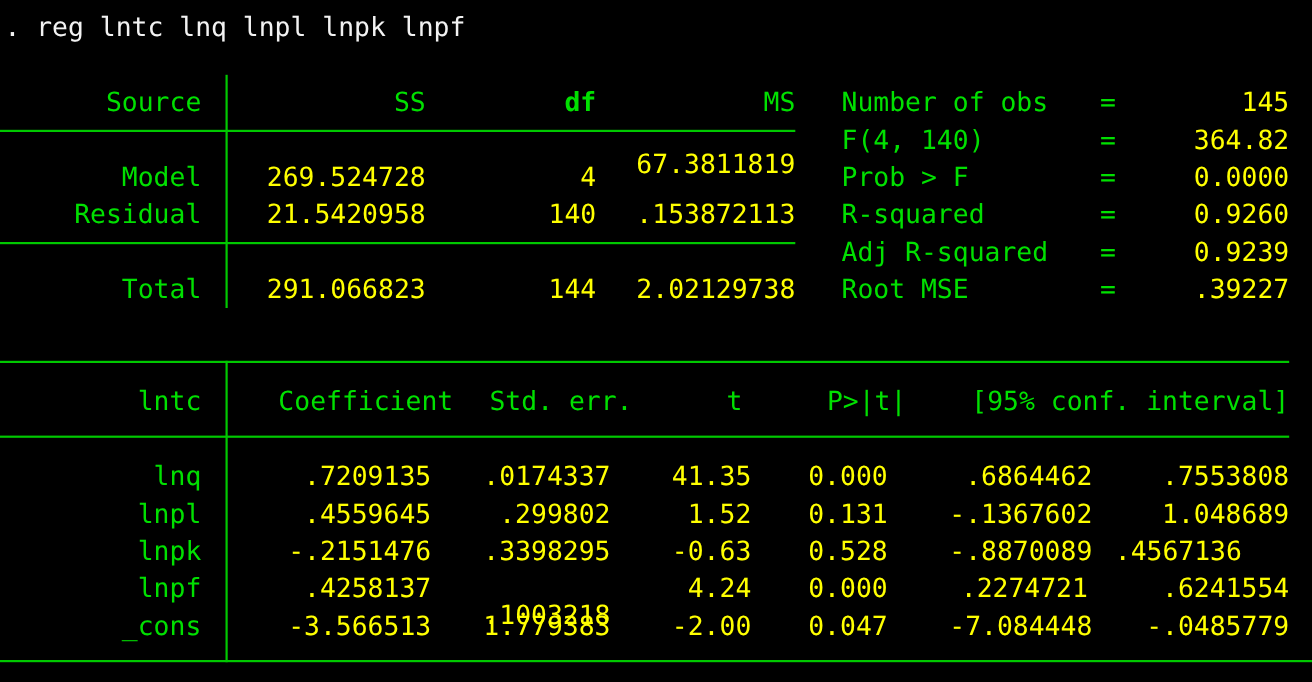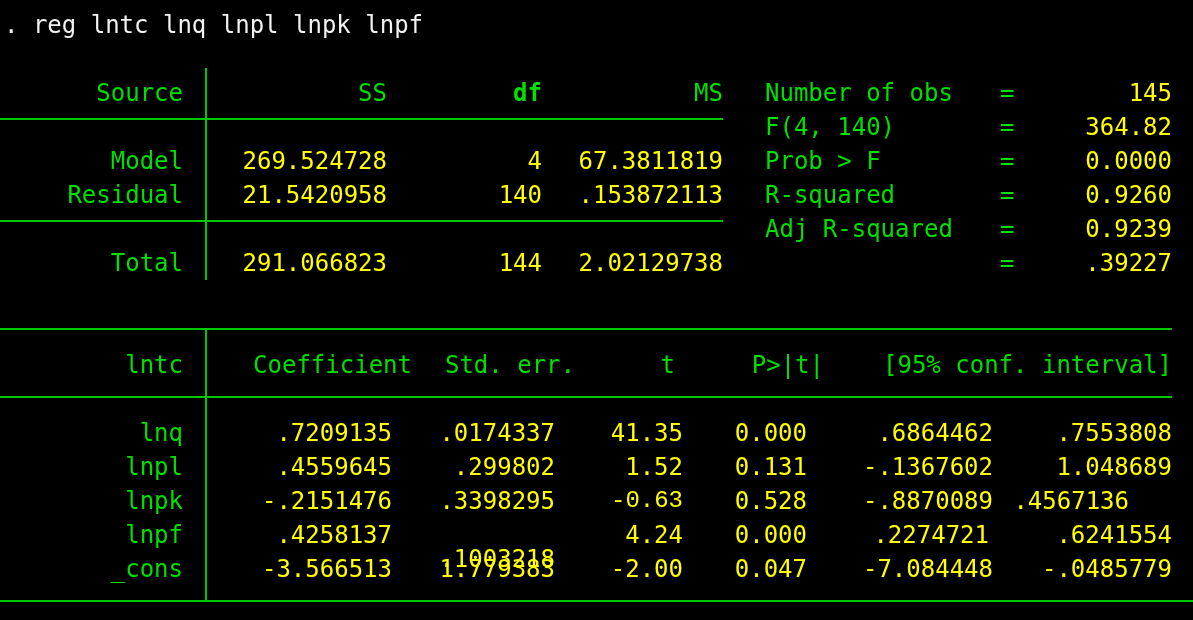--- a/index.html
+++ b/index.html
@@ -66,21 +66,21 @@
   <div class="cell hdr ralign" style="left:392px; top:76px; width:150px;font-weight:bold;">df</div>
   <div class="cell hdr ralign" style="left:548px; top:76px; width:175px;">MS</div>
 
   <div class="vrule" style="left:205px; top:68px; height:212px;"></div>
 
   <div class="hrule" style="left:0px; top:118px; width:723px;"></div>
 
   <div class="cell label ralign" style="left:23px; top:144px; width:160px;">Model</div>
   <div class="cell value ralign" style="left:222px; top:144px; width:165px;">269.524728</div>
   <div class="cell value ralign" style="left:392px; top:144px; width:150px;">4</div>
-  <div class="cell value ralign" style="left:548px; top:144px; width:175px;">67.3811819</div>
+  <div class="cell value ralign" style="left:548px; top:132px; width:175px;">67.3811819</div>
 
   <div class="cell label ralign" style="left:23px; top:178px; width:160px;">Residual</div>
   <div class="cell value ralign" style="left:222px; top:178px; width:165px;">21.5420958</div>
   <div class="cell value ralign" style="left:392px; top:178px; width:150px;">140</div>
   <div class="cell value ralign" style="left:548px; top:178px; width:175px;">.153872113</div>
 
   <div class="hrule" style="left:0px; top:220px; width:723px;"></div>
 
   <div class="cell label ralign" style="left:23px; top:246px; width:160px;">Total</div>
   <div class="cell value ralign" style="left:222px; top:246px; width:165px;">291.066823</div>
@@ -100,20 +100,21 @@
   <div class="cell value ralign" style="left:1025px; top:144px; width:147px;">0.0000</div>
 
   <div class="cell label lalign" style="left:765px; top:178px;">R-squared</div>
   <div class="cell label lalign" style="left:1000px; top:178px;">=</div>
   <div class="cell value ralign" style="left:1025px; top:178px; width:147px;">0.9260</div>
 
   <div class="cell label lalign" style="left:765px; top:212px;">Adj R-squared</div>
   <div class="cell label lalign" style="left:1000px; top:212px;">=</div>
   <div class="cell value ralign" style="left:1025px; top:212px; width:147px;">0.9239</div>
 
+  <div class="cell label lalign" style="left:765px; top:246px;">Root MSE</div>
   <div class="cell label lalign" style="left:1000px; top:246px;">=</div>
   <div class="cell value ralign" style="left:1025px; top:246px; width:147px;">.39227</div>
 
   <div class="hrule" style="left:0px; top:328px; width:1172px;"></div>
 
   <div class="vrule" style="left:205px; top:328px; height:274px;"></div>
 
   <div class="cell hdr ralign" style="left:23px; top:348px; width:160px;">lntc</div>
   <div class="cell hdr ralign" style="left:222px; top:348px; width:190px;">Coefficient</div>
   <div class="cell hdr ralign" style="left:420px; top:348px; width:155px;">Std. err.</div>
@@ -135,21 +136,21 @@
   <div class="cell value ralign" style="left:222px; top:450px; width:170px;">.4559645</div>
   <div class="cell value ralign" style="left:400px; top:450px; width:155px;">.299802</div>
   <div class="cell value ralign" style="left:560px; top:450px; width:123px;">1.52</div>
   <div class="cell value ralign" style="left:700px; top:450px; width:107px;">0.131</div>
   <div class="cell value ralign" style="left:830px; top:450px; width:163px;">-.1367602</div>
   <div class="cell value ralign" style="left:1009px; top:450px; width:163px;">1.048689</div>
 
   <div class="cell label ralign" style="left:23px; top:484px; width:160px;">lnpk</div>
   <div class="cell value ralign" style="left:222px; top:484px; width:170px;">-.2151476</div>
   <div class="cell value ralign" style="left:400px; top:484px; width:155px;">.3398295</div>
-  <div class="cell value ralign" style="left:560px; top:484px; width:123px;font-family:Liberation Mono, monospace;">-0.63</div>
+  <div class="cell value ralign" style="left:560px; top:484px; width:123px;">-0.63</div>
   <div class="cell value ralign" style="left:700px; top:484px; width:107px;">0.528</div>
   <div class="cell value ralign" style="left:830px; top:484px; width:163px;">-.8870089</div>
   <div class="cell value ralign" style="left:966px; top:484px; width:163px;">.4567136</div>
 
   <div class="cell label ralign" style="left:23px; top:518px; width:160px;">lnpf</div>
   <div class="cell value ralign" style="left:222px; top:518px; width:170px;">.4258137</div>
   <div class="cell value ralign" style="left:400px; top:542px; width:155px;">.1003218</div>
   <div class="cell value ralign" style="left:560px; top:518px; width:123px;">4.24</div>
   <div class="cell value ralign" style="left:700px; top:518px; width:107px;">0.000</div>
   <div class="cell value ralign" style="left:826px; top:518px; width:163px;">.2274721</div>

